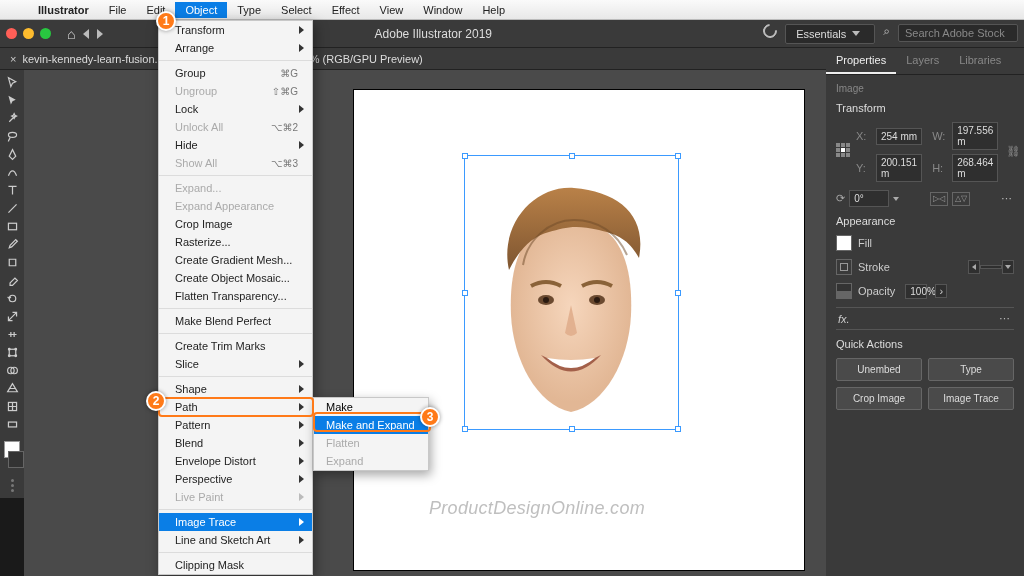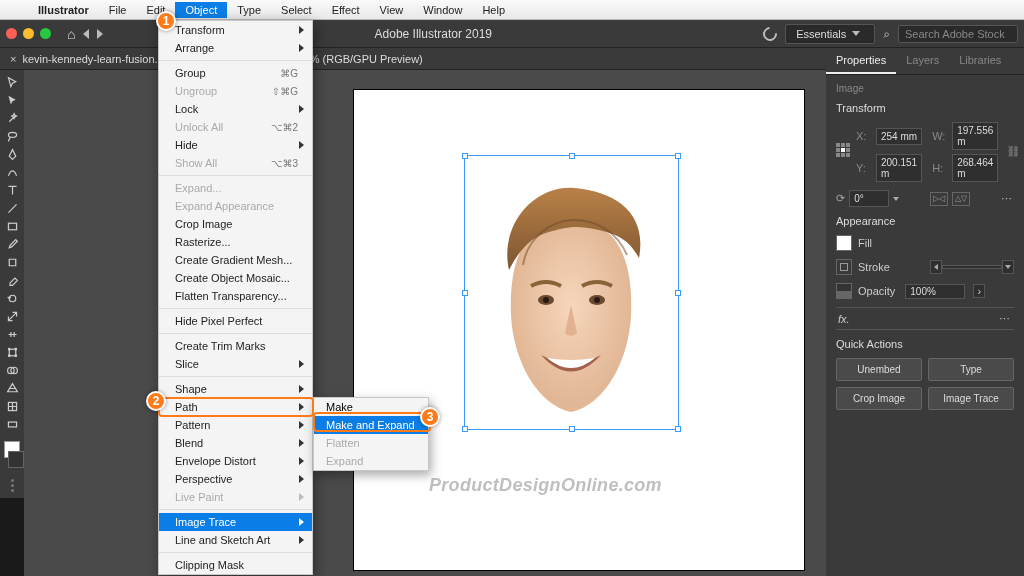--- a/index.html
+++ b/index.html
@@ -14,21 +14,21 @@
 .badge2{top:391px;left:146px}
 .badge3{top:407px;left:420px}
 .app-toolbar{height:28px;background:#3a3a3a;display:flex;align-items:center;padding:0 6px;gap:8px;border-bottom:1px solid #222;color:#ddd}
 .win-dots{display:flex;gap:6px;margin-right:8px}
 .dot{width:11px;height:11px;border-radius:50%}
 .dot.r{background:#ff5f57}.dot.y{background:#febc2e}.dot.g{background:#28c840}
 .arrow-icon{display:inline-block;width:0;height:0;border-top:5px solid transparent;border-bottom:5px solid transparent}
 .arrow-left{border-right:6px solid #bbb}
 .arrow-right{border-left:6px solid #bbb}
 .toolbar-center{flex:1;text-align:center;color:#ddd;font-size:12px}
-.toolbar-right{display:flex;align-items:center;gap:8px}
+.toolbar-right{display:flex;align-items:flex-start;gap:8px}
 .sync-icon{width:14px;height:14px;border:2px solid #bbb;border-radius:50%;border-top-color:transparent;transform:rotate(40deg)}
 .workspace-btn{background:#2a2a2a;border:1px solid #555;padding:3px 14px 3px 10px;color:#ddd;display:flex;align-items:center;gap:6px;border-radius:2px}
 .chev-down{width:0;height:0;border-left:4px solid transparent;border-right:4px solid transparent;border-top:5px solid #bbb}
 .search-box{background:#2a2a2a;border:1px solid #555;padding:2px 6px;width:120px;color:#888;border-radius:2px}
 .tab-bar{height:22px;background:#3a3a3a;display:flex;align-items:center;border-bottom:1px solid #222}
 .doc-tab{display:flex;align-items:center;padding:0 10px;color:#ddd;font-size:10px;height:100%;gap:6px}
 .close-x{color:#ccc;font-size:11px}
 .tool-left{position:absolute;left:0;top:70px;width:24px;background:#3a3a3a;display:flex;flex-direction:column;gap:1px;padding:4px 2px}
 .tool-left>div{height:17px;display:flex;align-items:center;justify-content:center;color:#ddd}
 .tool-left svg{width:13px;height:13px;fill:none;stroke:#ccc;stroke-width:1.5}
@@ -37,21 +37,21 @@
 .tool-dots{display:flex;flex-direction:column;gap:2px;align-items:center;margin-top:6px}
 .tool-dots span{width:3px;height:3px;background:#777;border-radius:50%}
 .canvas-area{position:absolute;left:24px;right:198px;top:70px;bottom:0;background:#4a4a4a;overflow:hidden}
 .artboard{position:absolute;left:330px;top:20px;width:450px;height:480px;background:#fff;box-shadow:0 0 0 1px #000}
 .selection{position:absolute;left:440px;top:85px;width:215px;height:275px;border:1px solid #3b9aff}
 .handle{position:absolute;width:6px;height:6px;background:#fff;border:1px solid #3b9aff}
 .handle.tl{top:-3px;left:-3px}.handle.tm{top:-3px;left:calc(50% - 3px)}.handle.tr{top:-3px;right:-3px}
 .handle.ml{top:calc(50% - 3px);left:-3px}.handle.mr{top:calc(50% - 3px);right:-3px}
 .handle.bl{bottom:-3px;left:-3px}.handle.bm{bottom:-3px;left:calc(50% - 3px)}.handle.br{bottom:-3px;right:-3px}
 .face{position:absolute;left:455px;top:110px;width:185px;height:240px}
-.watermark{position:absolute;left:405px;top:405px;color:#bfbfbf;font-size:18px;font-weight:700;font-style:italic;letter-spacing:.3px}
+.watermark{position:absolute;left:405px;top:428px;color:#bfbfbf;font-size:18px;font-weight:400;font-style:italic;letter-spacing:.3px}
 .right-panel{position:absolute;right:0;top:48px;width:198px;bottom:0;background:#3a3a3a;color:#ccc;display:flex;flex-direction:column}
 .panel-tabs{display:flex;border-bottom:1px solid #222;font-size:11px}
 .panel-tabs>div{padding:6px 10px;color:#888}
 .panel-tabs>div.active{color:#eee;border-bottom:2px solid #eee}
 .panel-body{padding:8px 10px;display:flex;flex-direction:column;gap:8px}
 .panel-section-title{font-size:11px;color:#ddd}
 .muted{color:#888;font-size:10px}
 .trow{display:flex;gap:6px;align-items:center}
 .trow label{width:14px;color:#888}
 .tinput{flex:1;background:#2f2f2f;border:1px solid #555;padding:2px 4px;color:#ddd;font-size:10px}
@@ -59,21 +59,21 @@
 .rotfield{display:flex;align-items:center;gap:4px}
 .chev-sm{width:0;height:0;border-left:3px solid transparent;border-right:3px solid transparent;border-top:4px solid #aaa}
 .flip-icons{display:flex;gap:4px;margin-left:auto}
 .flip-icons>span{width:18px;height:14px;border:1px solid #666;display:flex;align-items:center;justify-content:center;font-size:8px;color:#999}
 .appearance-row{display:flex;align-items:center;gap:6px;font-size:10px}
 .sw{width:16px;height:16px;border:1px solid #666}
 .sw.fill{background:#fff}
 .sw.stroke{background:#3a3a3a;position:relative}
 .sw.stroke::after{content:"";position:absolute;inset:3px;border:1px solid #999}
 .num-stepper{display:flex;align-items:center}
-.num-box{width:60px;background:#2f2f2f;border:1px solid #555;padding:1px 4px;color:#ddd;font-size:10px}
+.num-box{width:22px;background:#2f2f2f;border:1px solid #555;padding:1px 4px;color:#ddd;font-size:10px}
 .step-btn{width:12px;height:14px;background:#2f2f2f;border:1px solid #555;display:flex;align-items:center;justify-content:center}
 .fx-row{display:flex;align-items:center;padding:4px 2px;border-top:1px solid #555;border-bottom:1px solid #555}
 .dots-icon{margin-left:auto;letter-spacing:2px;color:#bbb}
 .quick-actions{display:flex;flex-wrap:wrap;gap:6px}
 .qa-btn{flex:1 0 calc(50% - 3px);background:#4a4a4a;border:1px solid #666;padding:5px 0;text-align:center;color:#ddd;font-size:10px;border-radius:2px}
 .dropdown{position:absolute;left:158px;top:20px;width:155px;background:#f4f4f4;border:1px solid #c8c8c8;box-shadow:2px 4px 12px rgba(0,0,0,.4);z-index:150;font-size:11px;color:#222}
 .dropdown .mi{display:flex;align-items:center;padding:2px 14px 2px 16px;height:18px;position:relative}
 .dropdown .mi.disabled{color:#aaa}
 .dropdown .sep{height:1px;background:#dcdcdc;margin:3px 0}
 .dropdown .mi .sc{margin-left:auto;color:#777;font-size:10px}
@@ -400,21 +400,21 @@
       <div class="mi disabled">Show All<span class="sc">⌥⌘3</span></div>
       <div class="sep"></div>
       <div class="mi disabled">Expand...</div>
       <div class="mi disabled">Expand Appearance</div>
       <div class="mi">Crop Image</div>
       <div class="mi">Rasterize...</div>
       <div class="mi">Create Gradient Mesh...</div>
       <div class="mi">Create Object Mosaic...</div>
       <div class="mi">Flatten Transparency...</div>
       <div class="sep"></div>
-      <div class="mi">Hide Pixel Perfect</div>
+      <div class="mi">Make Blend Perfect</div>
       <div class="sep"></div>
       <div class="mi">Create Trim Marks</div>
       <div class="mi">Slice<span class="ar"></span></div>
       <div class="sep"></div>
       <div class="mi">Shape<span class="ar"></span></div>
       <div class="mi">Path<span class="ar"></span></div>
       <div class="mi">Pattern<span class="ar"></span></div>
       <div class="mi">Blend<span class="ar"></span></div>
       <div class="mi">Envelope Distort<span class="ar"></span></div>
       <div class="mi">Perspective<span class="ar"></span></div>

